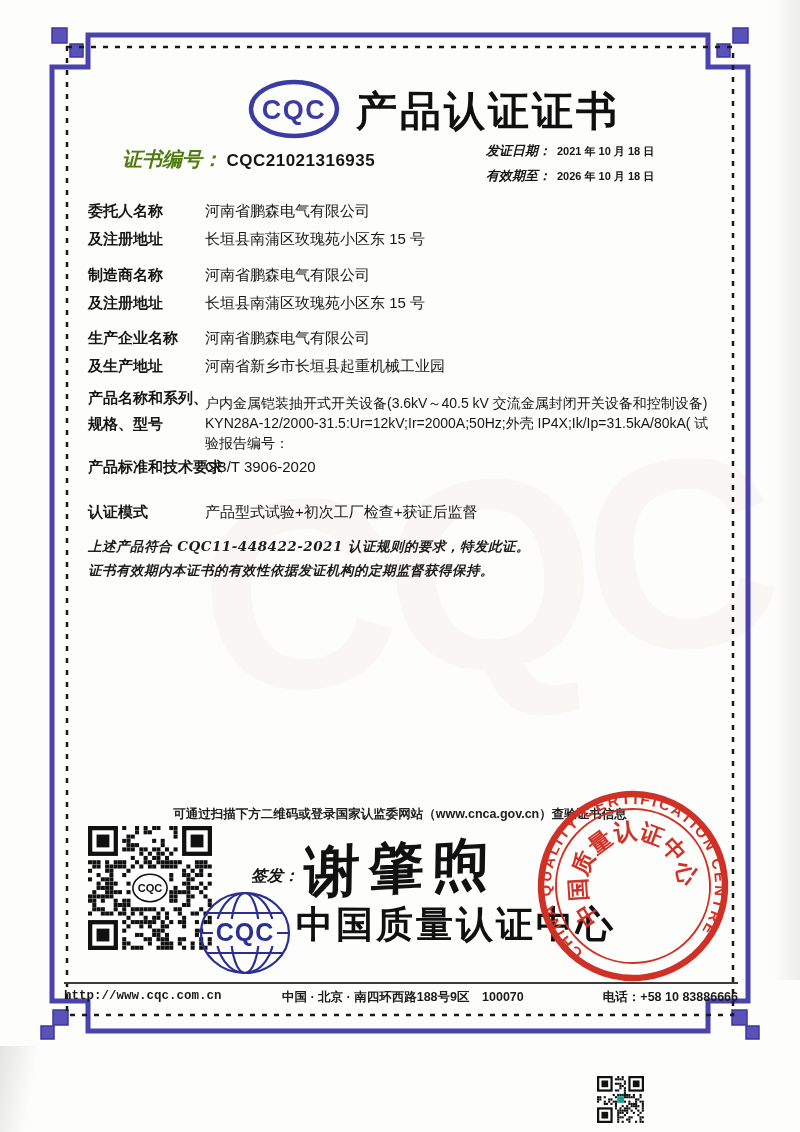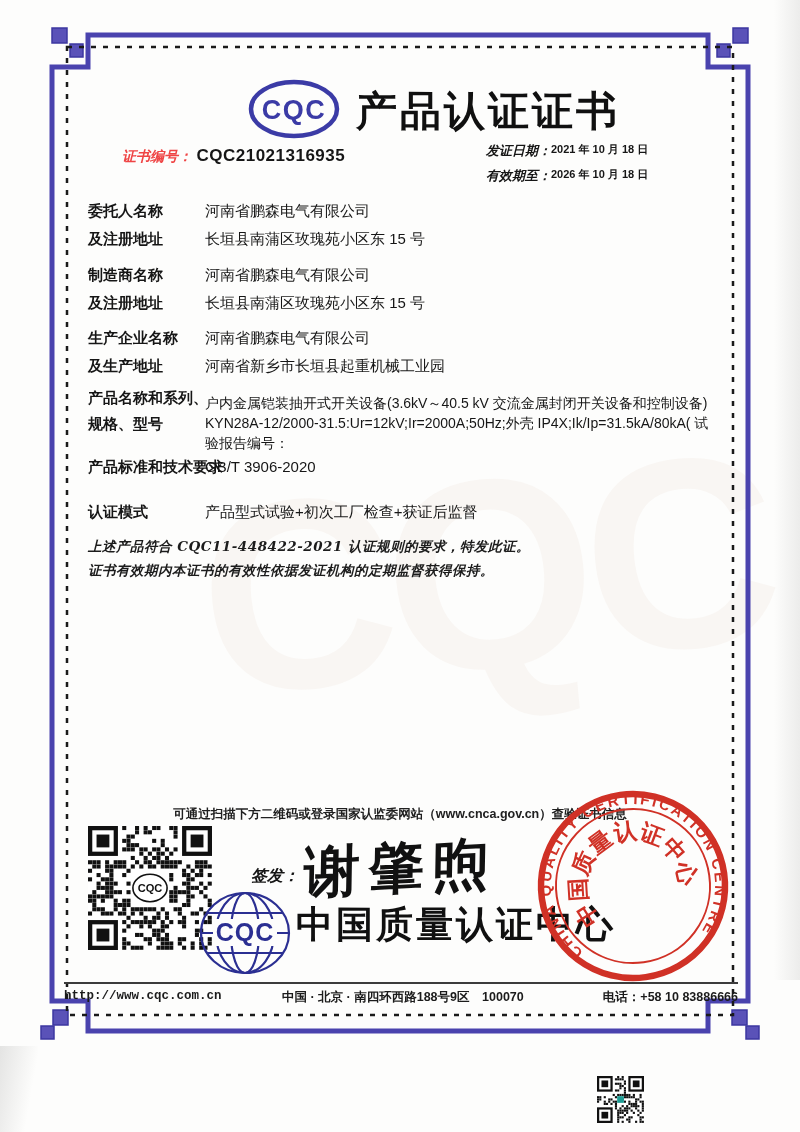--- a/index.html
+++ b/index.html
@@ -12,23 +12,23 @@
   .page{position:absolute;left:0;top:0;width:800px;height:1132px;background:#fdfdfc;}
   
   .scan-right{position:absolute;right:0;top:0;width:26px;height:980px;
     background:linear-gradient(to left,#dededd,rgba(240,240,240,0));opacity:.55;}
   .scan-bl{position:absolute;left:0;top:1046px;width:38px;height:86px;
     background:linear-gradient(100deg,#d9d9d8,rgba(240,240,240,0) 75%);opacity:.7;}
   
   .kai{font-family:"DejaVu Serif",serif;font-style:italic;font-weight:700;}
   .mono{font-family:Liberation Mono, monospace;}
   .title{font-size:41px;font-weight:700;letter-spacing:3px;color:#101010;}
-  .cert-label{font-size:14px;color:#ef4444;}
+  .cert-label{font-size:20px;color:#4d7c0f;}
   .cert-value{font-size:17px;font-weight:700;letter-spacing:.5px;}
-  .date-line{display:flex;align-items:flex-start;}
+  .date-line{display:flex;align-items:center;gap:6px;}
   .date-label{font-size:13px;}
   .date-value{font-size:11px;font-weight:700;}
   .flabel{font-size:15px;font-weight:700;line-height:28px;white-space:nowrap;}
   .fvalue{font-size:15px;font-weight:500;line-height:28px;white-space:nowrap;}
   .fvalue-sm{font-size:14px;font-weight:500;line-height:20px;width:516px;}
   .statement{font-family:"DejaVu Serif",serif;font-style:italic;font-weight:600;
     font-size:13.5px;color:#1c1c1c;letter-spacing:.5px;white-space:nowrap;}
   .verify{left:0;right:0;text-align:center;font-size:12.5px;font-weight:700;color:#202020;}
   .sign-label{font-size:16px;}
   .signature{font-family:"DejaVu Serif",serif;font-size:56px;font-weight:700;

